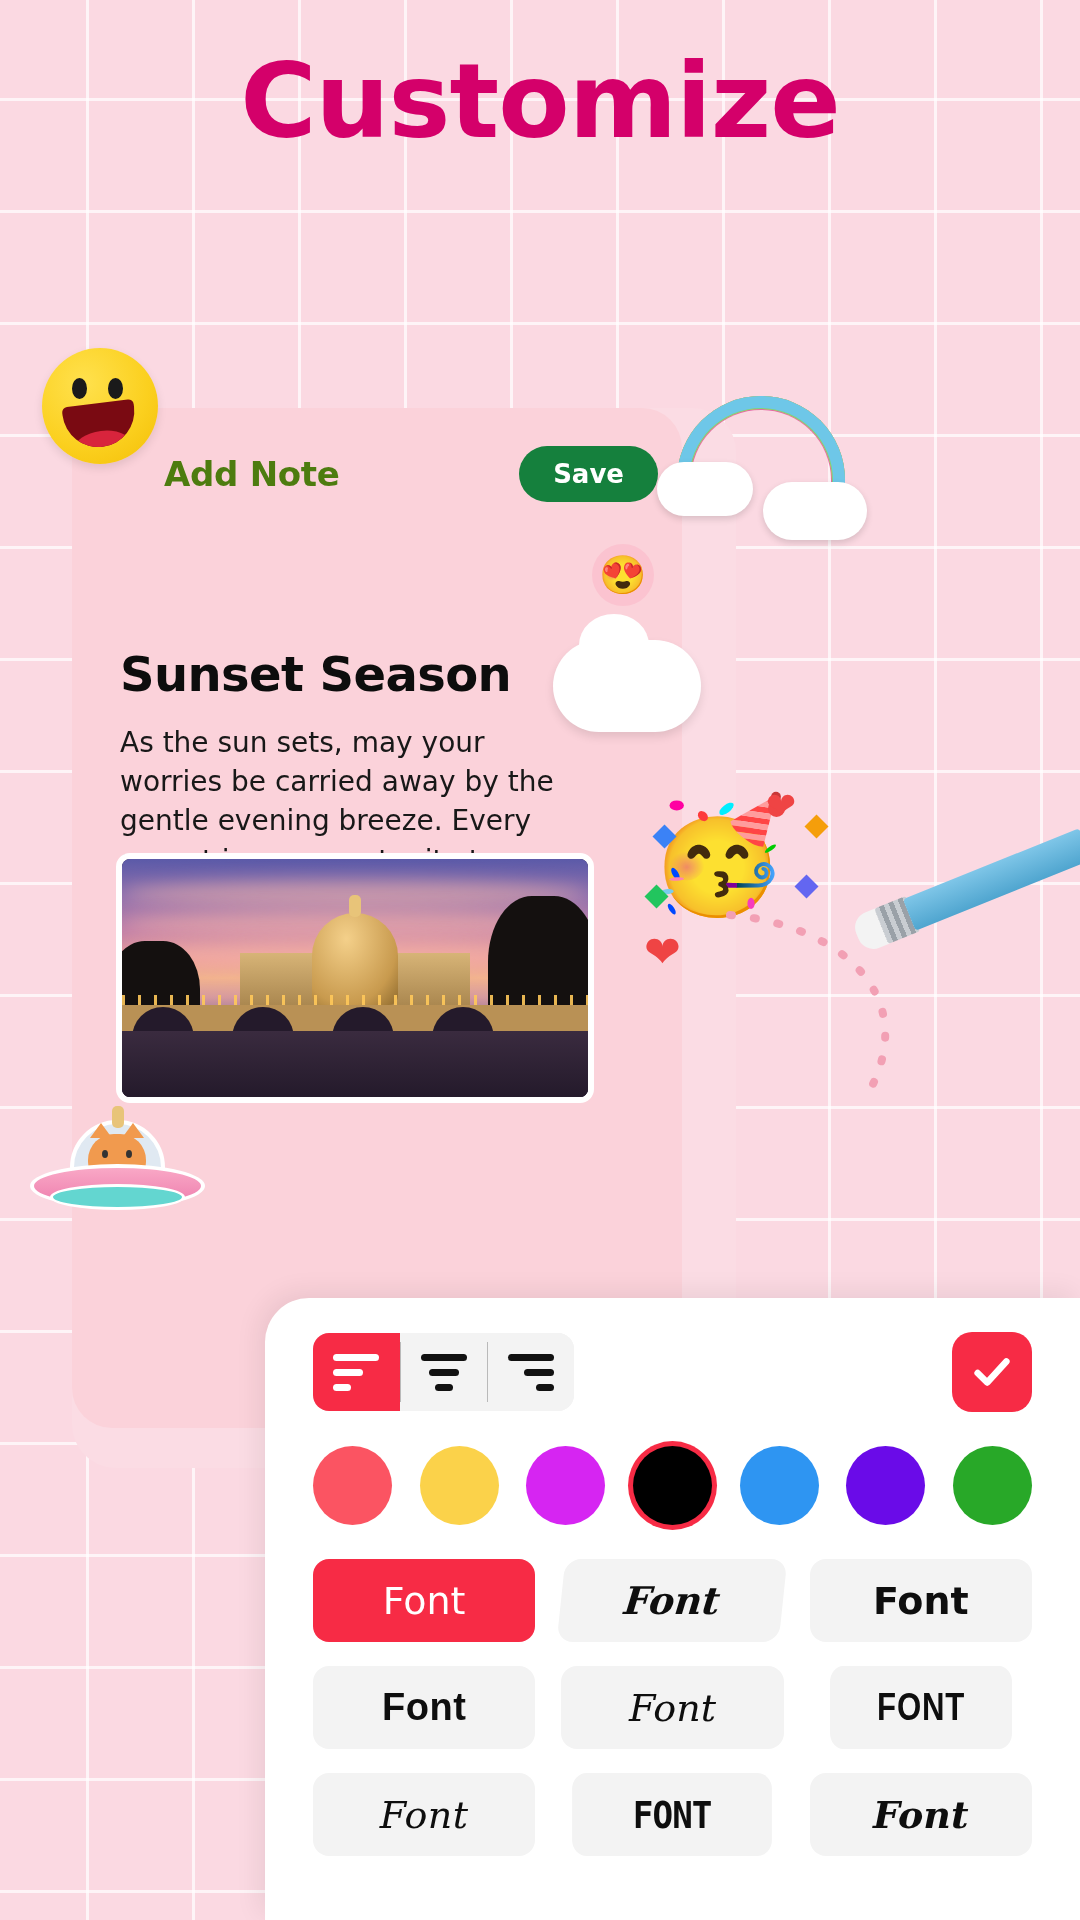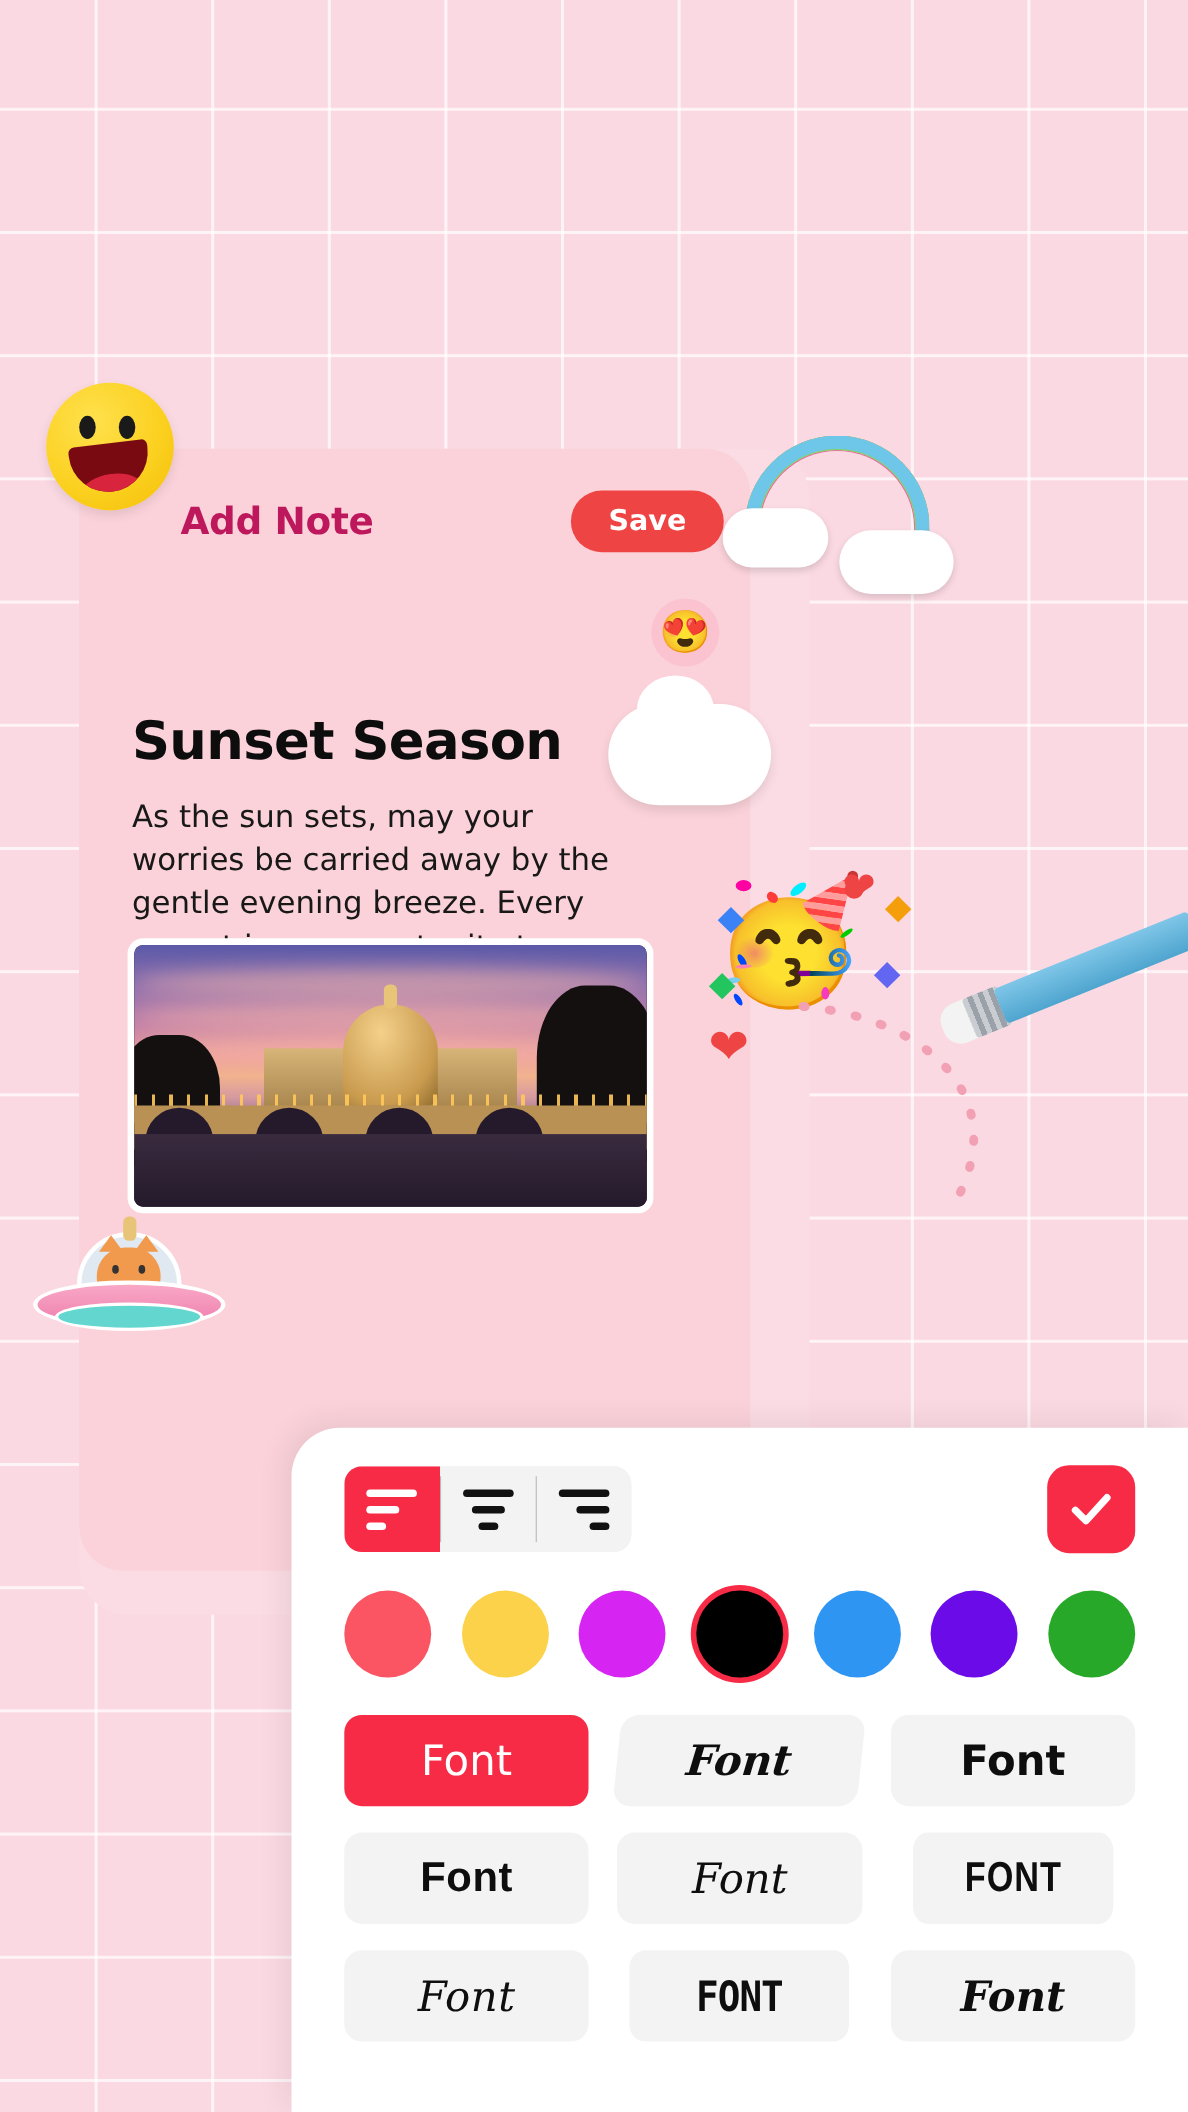--- a/index.html
+++ b/index.html
@@ -71,28 +71,28 @@
     width: 100%;
     height: 112px;
   }
   #add-note-label {
     position: absolute;
     left: 92px;
     top: 46px;
     font-family: "DejaVu Sans", sans-serif;
     font-weight: 700;
     font-size: 34px;
-    color: #be185d;
+    color: #4d7c0f;
     letter-spacing: -.3px;
   }
   #save-btn {
     position: absolute;
     right: 24px;
     top: 38px;
-    background: #ef4444;
+    background: #15803d;
     color: #fff;
     border: none;
     border-radius: 30px;
     padding: 13px 34px;
     font-family: "DejaVu Sans", sans-serif;
     font-weight: 700;
     font-size: 26px;
     cursor: pointer;
   }
 
@@ -556,20 +556,21 @@
   .f-7 { font-family: "DejaVu Serif", serif; font-style: italic; font-weight: 400; letter-spacing: .5px; }
   .f-8 { font-family: "DejaVu Sans Mono", monospace; font-weight: 700; letter-spacing: -1px; transform: scaleX(.9); }
   .f-9 { font-family: "DejaVu Serif", serif; font-weight: 700; font-style: italic; }
 </style>
 </head>
 <body>
 
 <div id="bg"></div>
 
 <h1 id="headline" style="color: rgb(212, 0, 106);">
+  <span>Customize</span>
 </h1>
 
 <div id="note-shell"></div>
 
 <div id="note-card">
   <div class="note-head">
     <div id="add-note-label">Add Note</div>
     <button id="save-btn">Save</button>
   </div>
 

